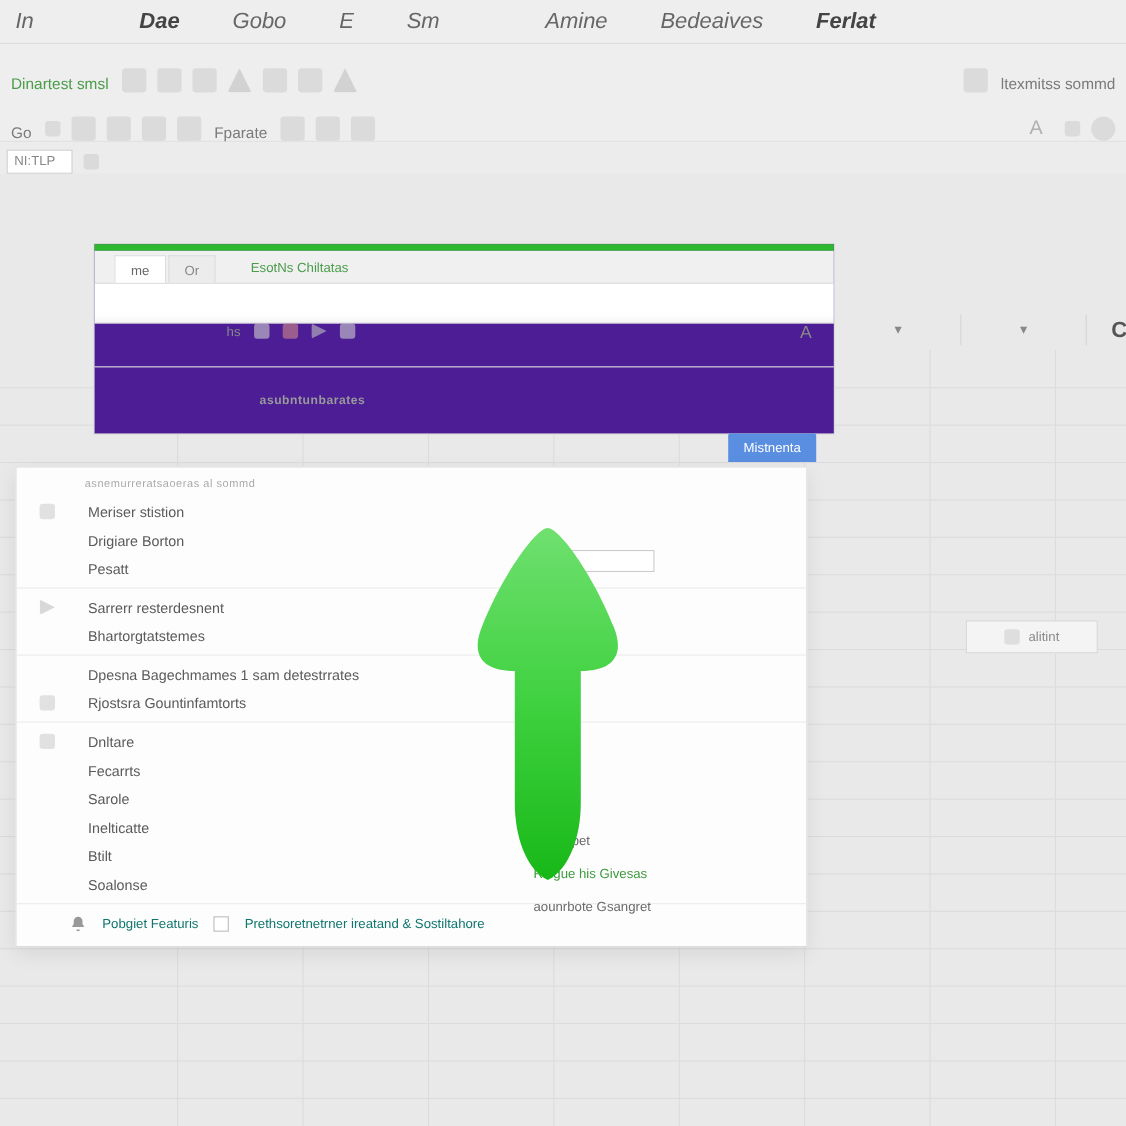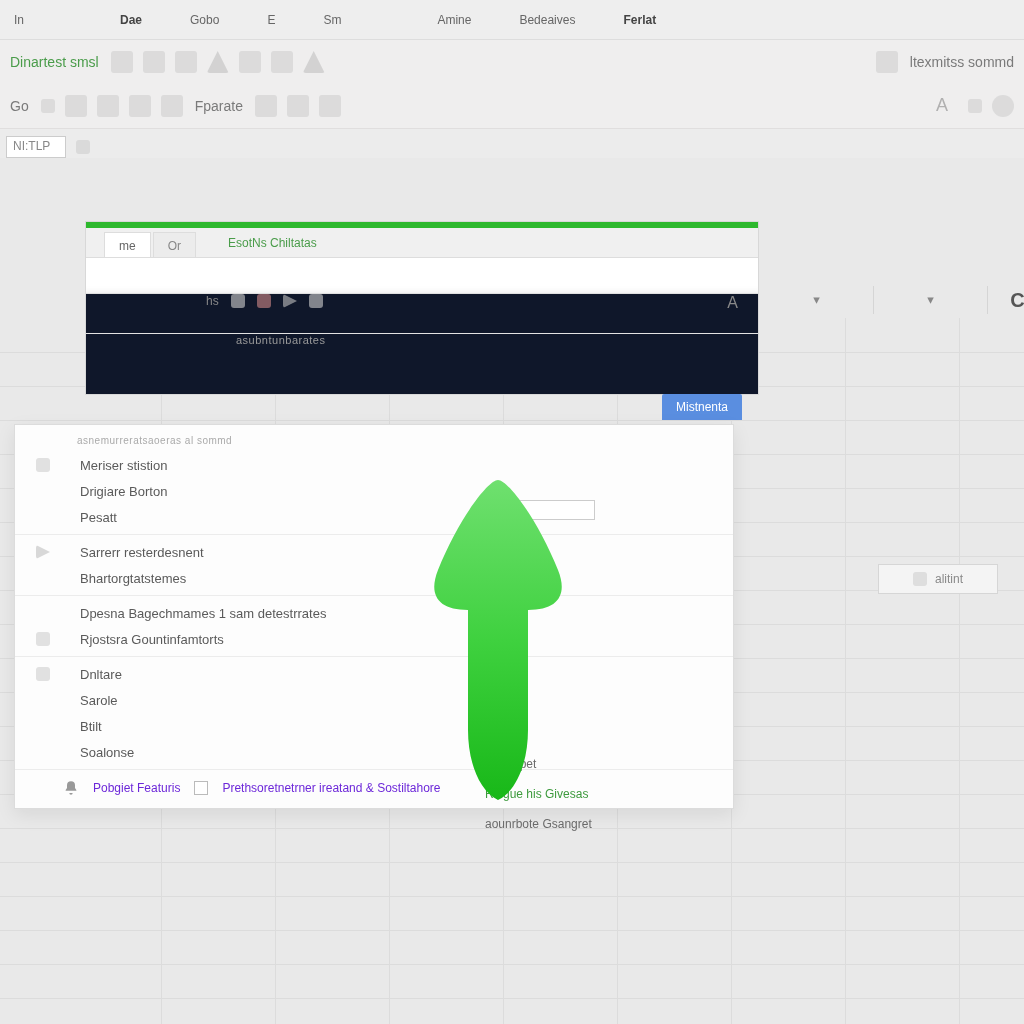--- a/index.html
+++ b/index.html
@@ -1,26 +1,26 @@
 <!DOCTYPE html>
 <html><head>
 <meta charset="utf-8">
 <style>
   * { box-sizing: border-box; margin: 0; padding: 0; }
   html, body { width: 1024px; height: 1024px; overflow: hidden; font-family: "Segoe UI", Arial, sans-serif; background: #e4e4e4; color: #555; font-size: 13px; }
   body { position: relative; }
 
   
   .menubar { display: flex; align-items: center; height: 40px; padding: 0 10px; gap: 40px; background: #eeeeee; border-bottom: 1px solid #ddd; }
-  .menubar .mitem { font-size: 12px; color: #666; padding: 6px 4px; cursor: default; }
+  .menubar .mitem { font-size: 20px; color: #666; padding: 6px 4px; cursor: default; font-style: italic; }
   .menubar .mitem.strong { font-weight: 600; color: #444; }
 
   
   .ribbon { background: #efeeee; border-bottom: 1px solid #e0dede; }
-  .ribbon-row { display: flex; align-items: center; height: 44px; padding: 0 10px; gap: 12px; }
+  .ribbon-row { display: flex; align-items: flex-end; height: 44px; padding: 0 10px; gap: 12px; }
   .rgrp { display: flex; align-items: center; gap: 10px; }
   .rlabel { font-size: 14px; color: #7a7a7a; }
   .rlabel.green { color: #4a9c4a; font-size: 14px; }
   .ico { width: 22px; height: 22px; background: #cfcfcf; border-radius: 3px; opacity: .6; }
   .ico.sm { width: 14px; height: 14px; }
   .ico.tri { clip-path: polygon(50% 0, 100% 100%, 0 100%); background:#c0c0c0; }
   .ico.A::before { content:"A"; display:block; font-size:18px; color:#888; background:none; }
   .ico.A { background:none; }
 
   
@@ -32,43 +32,43 @@
   .colhdrs { position:absolute; left:48px; right:0; top:130px; height:28px; display:flex; }
   .colhdr { flex:0 0 114px; height:28px; border-right:1px solid #d5d5d5; text-align:center; font-size:13px; color:#888; line-height:28px; }
   .colhdr.big { font-size:20px; font-weight:600; color:#555; flex:0 0 60px; }
   .rowlines { position:absolute; left:0; right:0; top:160px; bottom:0; }
   .rowlines div { height:34px; border-top:1px solid #dcdcdc; }
   .rowlines div:nth-child(1) { border-top:none; }
   .collines { position:absolute; left:48px; right:0; top:160px; bottom:0; display:flex; }
   .collines span { flex:0 0 114px; border-right:1px solid #dcdcdc; }
 
   
-  .panel { position:absolute; left:86px; top:222px; width:672px; background:#0f172a; border-top:6px solid #2db82d; box-shadow: 0 0 0 1px #d8d8d8; }
+  .panel { position:absolute; left:86px; top:222px; width:672px; background:#4c1d95; border-top:6px solid #2db82d; box-shadow: 0 0 0 1px #d8d8d8; }
   .panel-tabs { display:flex; align-items:flex-end; height:30px; border-bottom:1px solid #ddd; background:#f0f0f0; }
   .ptab { padding: 6px 14px 4px; font-size:12px; color:#888; background:#ececec; border:1px solid #ddd; border-bottom:none; margin-right:2px; }
   .ptab.active { background:#fff; color:#666; }
   .panel-input { height:36px; background:#ffffff; border-bottom:1px solid #e0e0e0; box-shadow: inset 0 -8px 10px -10px rgba(0,0,0,.15); }
   .panel-toolbar { height:40px; display:flex; align-items:flex-start; gap:12px; padding:0 20px 0 120px; border-bottom:1px solid #e3e3e3; }
   .panel-toolbar .tb { font-size:12px; color:#888; }
-  .panel-body { height:60px; display:flex; align-items:flex-start; padding:0 150px; color:#999; font-size:11px; letter-spacing:0.5px; }
+  .panel-body { height:60px; display:flex; align-items:center; padding:0 150px; color:#999; font-size:11px; letter-spacing:0.5px;font-weight:bold; }
 
   
   .bluetab { position:absolute; left:662px; top:394px; height:26px; padding:0 14px; background:#5a8ee0; color:#fff; font-size:12px; line-height:26px; border-radius:2px 2px 0 0; }
 
   
   .menu { position:absolute; left:14px; top:424px; width:720px; background:#fdfdfd; border:1px solid #dcdcdc; padding:6px 0 12px; box-shadow:0 6px 18px rgba(0,0,0,.08); }
   .menu .mtitle { font-size:10px; color:#aaa; padding:4px 32px 6px 62px; letter-spacing:.5px; }
   .menu .mi { display:flex; align-items:center; height:26px; padding:0 18px; gap:27px; font-size:13px; color:#5a5a5a; }
   .menu .mi .micon { width:20px; display:flex; justify-content:center; }
   .menu .sep { height:1px; background:#ececec; margin:4px 0; }
   .menu .rightcol { position:absolute; left:410px; top:70px; width:280px; }
   .menu .rightcol .ri { height:30px; display:flex; align-items:center; gap:10px; font-size:12px; color:#6a6a6a; padding-left:60px; }
   .menu .rightcol .ri .rinput { width:110px; height:20px; border:1px solid #ccc; background:#fff; }
   .menu .rightcol .ri.green { color:#3d9a3d; }
-  .menu .footer { display:flex; align-items:center; gap:14px; margin-top:6px; padding:4px 18px 0 48px; font-size:12px; color:#6d28d9; }
+  .menu .footer { display:flex; align-items:center; gap:14px; margin-top:6px; padding:4px 18px 0 48px; font-size:12px; color:#0f766e; }
   .menu .footer .chk { width:14px; height:14px; border:1px solid #bbb; background:#fff; }
   .bell { width:16px; height:16px; display:inline-block; }
   .bell svg { width:16px; height:16px; fill:#999; }
 
   
   .sidebtn { position:absolute; right:26px; top:564px; width:120px; height:30px; background:#f4f4f4; border:1px solid #d6d6d6; display:flex; align-items:center; justify-content:center; gap:8px; font-size:12px; color:#8a8a8a; }
 
   
   .arrow { position:absolute; left:418px; top:480px; width:160px; height:320px; pointer-events:none; }
   .arrow svg { width:100%; height:100%; }
@@ -241,21 +241,29 @@
     </div>
   <div class="sep"></div>
   <div class="mi">
       <span class="micon">
         <span class="ico sm"></span>
       </span>
       <span>Dnltare</span>
     </div>
   <div class="mi">
       <span class="micon"></span>
+      <span>Fecarrts</span>
+    </div>
+  <div class="mi">
+      <span class="micon"></span>
       <span>Sarole</span>
+    </div>
+  <div class="mi">
+      <span class="micon"></span>
+      <span>Inelticatte</span>
     </div>
   <div class="mi">
       <span class="micon"></span>
       <span>Btilt</span>
     </div>
   <div class="mi">
       <span class="micon"></span>
       <span>Soalonse</span>
     </div>
   <div class="sep"></div>

